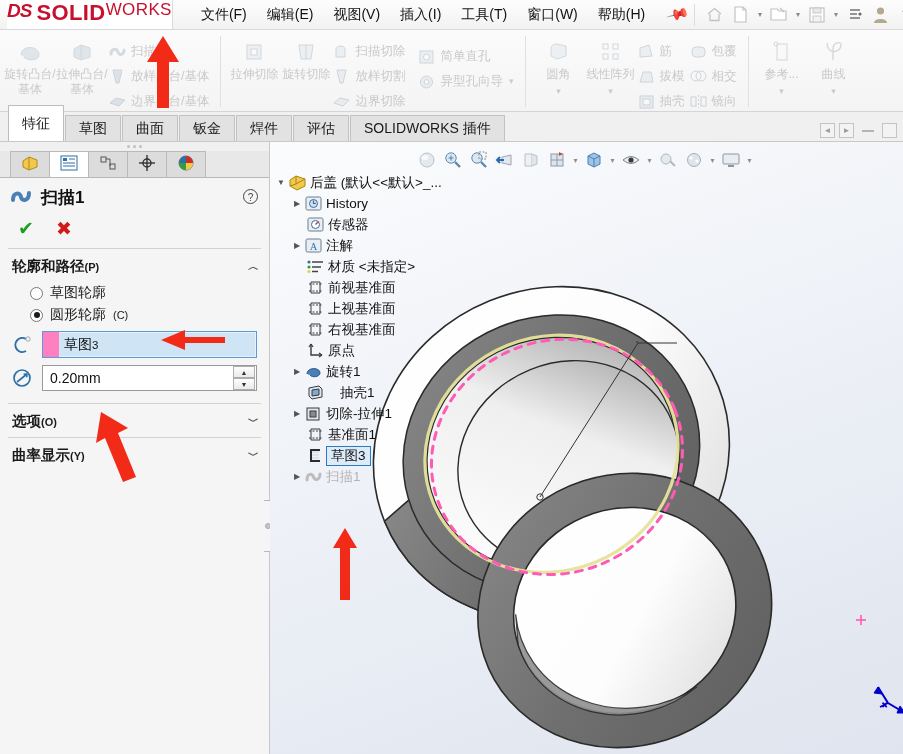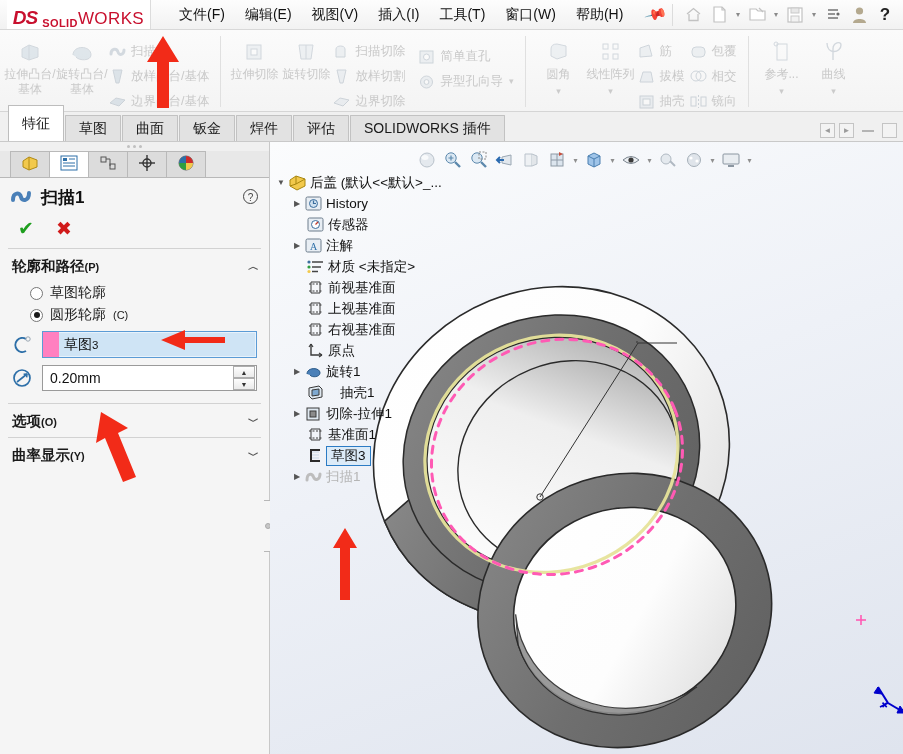--- a/index.html
+++ b/index.html
@@ -18,29 +18,29 @@
   .titlebar {
     height: 30px; width: 903px;
     background: linear-gradient(#fdfdfd, #f2f2f2);
     border-bottom: 1px solid #d8d8d8;
     display: flex; align-items: center;
     position: relative;
   }
   .logo-box {
     width: 170px; height: 29px;
     margin-left: 7px;
-    display: flex; align-items: flex-end; justify-content: center;
+    display: flex; align-items: flex-start; justify-content: center;
     background: #fff;
     border-right: 1px solid #dcdcdc;
   }
   .logo-ds {
     font-weight: bold; font-style: italic; color: #c8102e;
     font-size: 19px; letter-spacing: -1px; margin-right: 5px;
   }
-  .logo-solid { font-weight: bold; color: #c8102e; font-size: 11px; letter-spacing: .4px;}
+  .logo-solid { font-weight: bold; color: #c8102e; font-size: 22px; letter-spacing: .4px;}
   .logo-works { font-weight: normal; color: #c8102e; font-size: 17px; letter-spacing: .4px;}
   .menu-items { display: flex; align-items: center; margin-left: 18px; }
   .menu-item {
     padding: 4px 10px; font-size: 14px; color: #111; cursor: default;
     white-space: nowrap;
   }
   .pin-icon { margin-left: 14px; color:#1e72b8; font-size:15px; transform: rotate(30deg); }
   .tb-right { display:flex; align-items:center; margin-left:auto; margin-right:6px; gap:2px; }
   .tb-btn {
     width: 24px; height: 24px; display:flex; align-items:center; justify-content:center;
@@ -272,33 +272,33 @@
 
   </div>
 </div>
 
 <div class="ribbon">
 
   <div class="rgroup">
     <div class="big-btn">
       <span class="big-ico">
         <svg width="26" height="26" viewBox="0 0 26 26">
-            <path d="M5 10 L12 6 L21 9 L21 18 L12 21 L5 18 Z" fill="#9fb6c8" stroke="#6f8396"></path>
-            <path d="M12 6 L12 21" stroke="#6f8396" fill="none"></path>
-          </svg>
-      </span>
-      <span>拉伸凸台/基体</span>
+            <path d="M4 16 C4 6 22 6 22 16 C22 22 10 22 7 18" fill="#9fb6c8" stroke="#6f8396"></path>
+          </svg>
+      </span>
+      <span>旋转凸台/基体</span>
     </div>
     <div class="big-btn">
       <span class="big-ico">
         <svg width="26" height="26" viewBox="0 0 26 26">
-            <path d="M4 16 C4 6 22 6 22 16 C22 22 10 22 7 18" fill="#9fb6c8" stroke="#6f8396"></path>
-          </svg>
-      </span>
-      <span>旋转凸台/基体</span>
+            <path d="M5 10 L12 6 L21 9 L21 18 L12 21 L5 18 Z" fill="#9fb6c8" stroke="#6f8396"></path>
+            <path d="M12 6 L12 21" stroke="#6f8396" fill="none"></path>
+          </svg>
+      </span>
+      <span>拉伸凸台/基体</span>
     </div>
     <div class="small-col">
       <div class="small-btn">
         <span class="sm-ico">
           <svg width="19" height="19" viewBox="0 0 19 19">
               <path d="M3 12 C3 6 9 6 10 10 C11 14 16 13 16 8" stroke="#7f93a6" stroke-width="3" fill="none" stroke-linecap="round"></path>
             </svg>
         </span>
         <span>扫描</span>
       </div>

